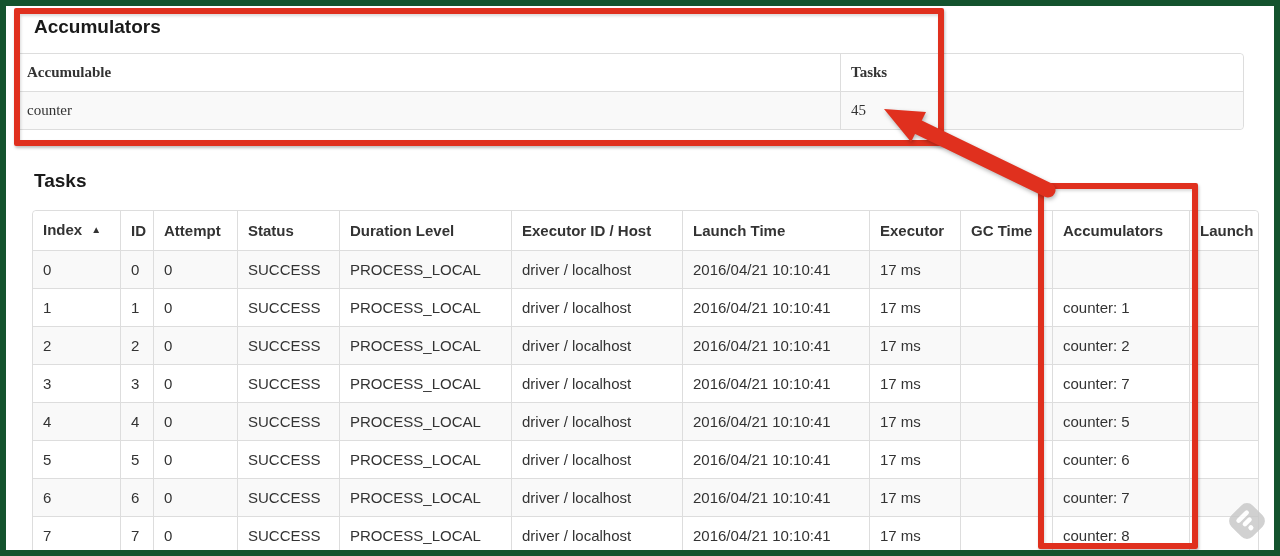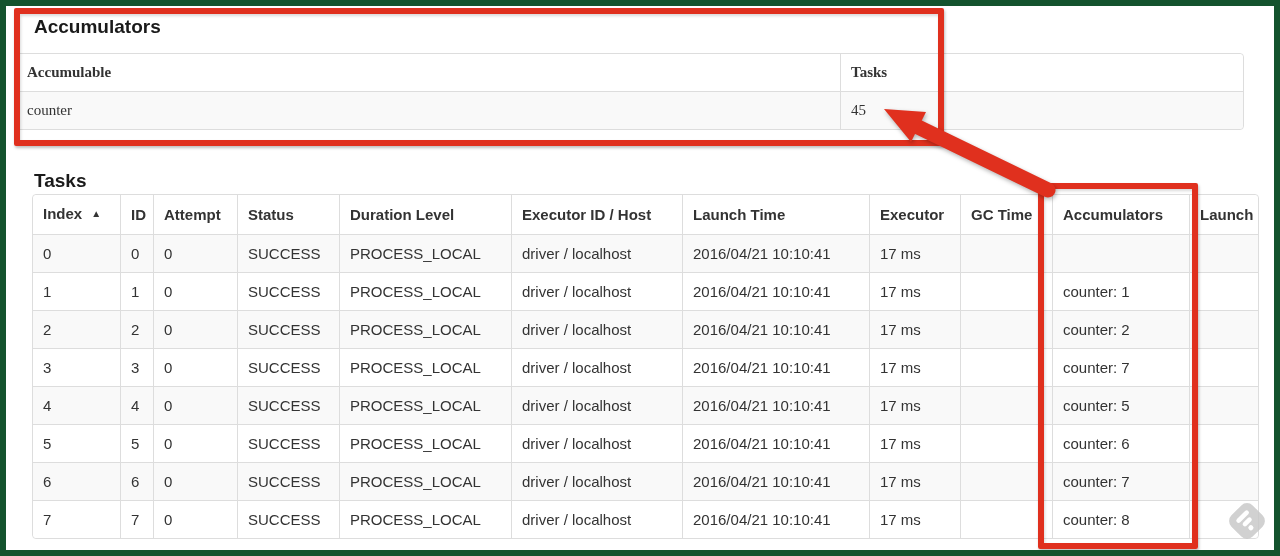--- a/index.html
+++ b/index.html
@@ -13,21 +13,21 @@
     line-height:22px; letter-spacing:0;
   }
   #acc-title   { top:10px; }
   #tasks-title { top:164px; }
 
   table.tbl {
     position:absolute; table-layout:fixed; border-collapse:separate; border-spacing:0;
     border:1px solid #ddd; border-radius:4px; background:#fff;
   }
   #acc-table   { left:10px; top:47px;  width:1226px;font-family:Liberation Serif, serif; }
-  #tasks-table { left:26px; top:188px; width:1225px; }
+  #tasks-table { left:26px; top:204px; width:1225px; }
 
   .tbl th, .tbl td {
     padding:9px 10px; font-size:15px; line-height:19px; text-align:left;
     white-space:nowrap; overflow:hidden; color:#333;
     border-top:1px solid #ddd; border-left:1px solid #ddd;
     background:#fff;
   }
   .tbl th { font-weight:bold; }
   .tbl thead tr th { border-top:none; }
   .tbl th:first-child, .tbl td:first-child { border-left:none; }

